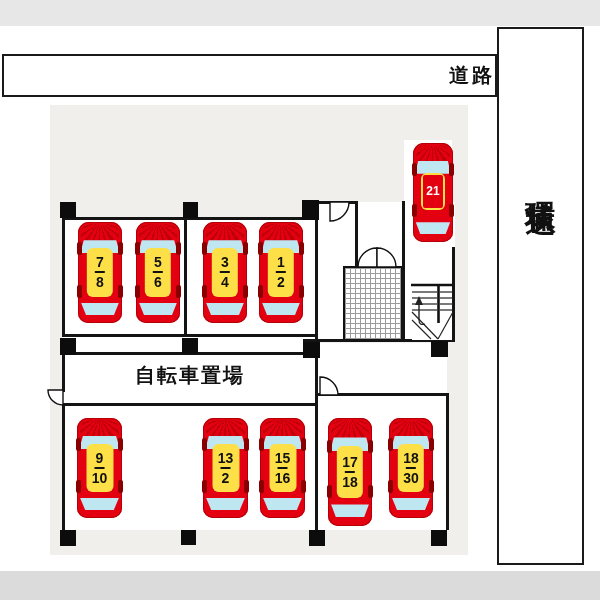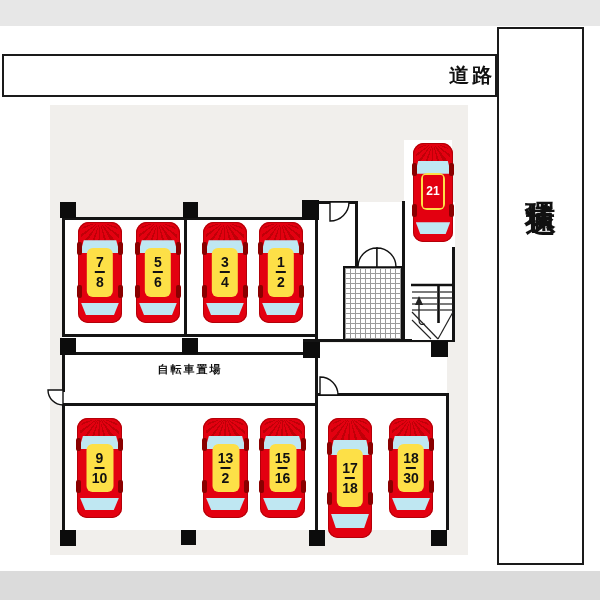--- a/index.html
+++ b/index.html
@@ -21,21 +21,21 @@
   .room{position:absolute;background:#fff;}
   .wall{position:absolute;background:#141414;}
   .col{position:absolute;background:#0c0c0c;}
 
   .hatch{position:absolute;left:343px;top:266px;width:60px;height:75px;background:#fff;border:2px solid #111;
     background-image:repeating-linear-gradient(0deg,#9b9b9b 0 1px,transparent 1px 5px),
                      repeating-linear-gradient(90deg,#9b9b9b 0 1px,transparent 1px 5px);}
   .evbox{position:absolute;left:321px;top:296px;width:37px;height:43px;background:#fff;border:3px solid #111;display:flex;align-items:center;justify-content:center;}
   .evbox .txt{font-size:15px;font-weight:bold;color:#111;letter-spacing:0.5px;}
 
-  .bikelabel{position:absolute;left:62px;top:362px;width:256px;text-align:center;font-size:11px;font-weight:bold;color:#111;letter-spacing:2px;}
+  .bikelabel{position:absolute;left:62px;top:362px;width:256px;text-align:center;font-size:20px;font-weight:bold;color:#111;letter-spacing:2px;}
 
   svg.overlay{position:absolute;left:0;top:0;width:600px;height:600px;pointer-events:none;}
 
   .car{position:absolute;background:#e30010;border-radius:11px 11px 10px 10px;box-shadow:inset 0 0 0 1px #b30008;}
   .car .hood{position:absolute;left:7%;right:7%;top:2%;height:17%;border-radius:9px 9px 2px 2px;
     background:repeating-conic-gradient(from 145deg at 50% -15%,#c00008 0 6deg,#e30010 6deg 17deg);}
   .car .ws{position:absolute;left:5%;width:90%;top:18%;height:13%;background:#bfe7f2;clip-path:polygon(9% 0,91% 0,100% 100%,0 100%);}
   .car .rw{position:absolute;left:7%;width:86%;bottom:8%;height:12%;background:#bfe7f2;clip-path:polygon(0 0,100% 0,87% 100%,13% 100%);}
   .car .wheel{position:absolute;width:5px;height:13px;background:#8a0000;border-radius:2px;}
   .car .wheel.tl{left:-1px;top:20%;} .car .wheel.tr{right:-1px;top:20%;}
@@ -233,21 +233,21 @@
     <div class="wheel tl"></div>
       <div class="wheel tr"></div>
     <div class="wheel bl"></div>
       <div class="wheel br"></div>
     <div class="label">
       <span>15</span>
       <span class="dash"></span>
       <span>16</span>
     </div>
   </div>
-  <div class="car" style="left:328px;top:418px;width:44px;height:120px;">
+  <div class="car" style="left:328px;top:418px;width:44px;height:108px;">
     <div class="hood"></div>
     <div class="ws"></div>
     <div class="rw"></div>
     <div class="wheel tl"></div>
       <div class="wheel tr"></div>
     <div class="wheel bl"></div>
       <div class="wheel br"></div>
     <div class="label">
       <span>17</span>
       <span class="dash"></span>

